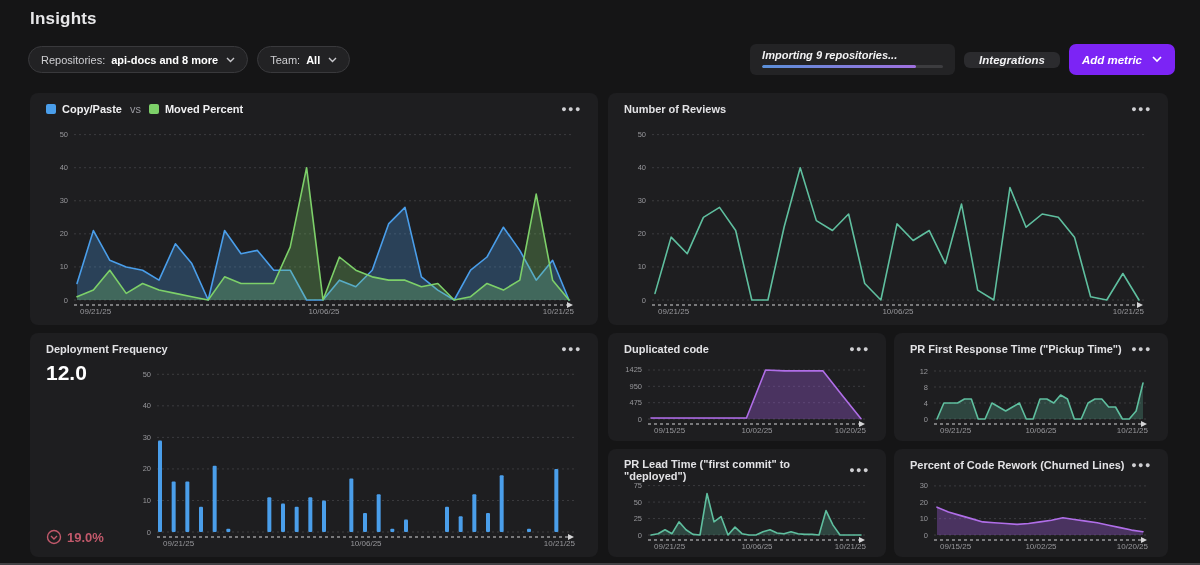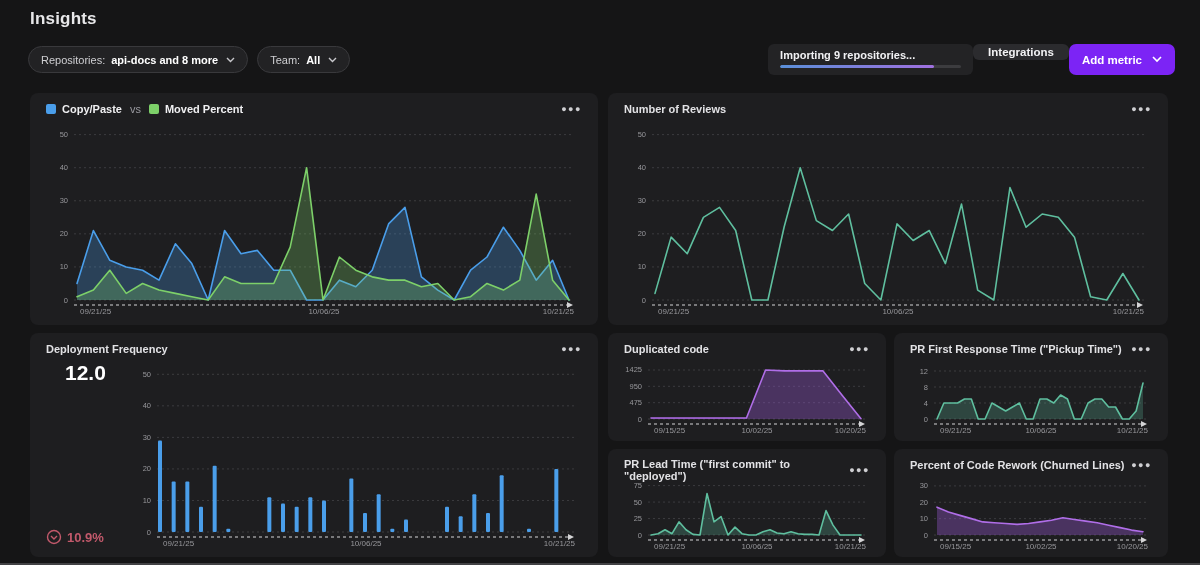--- a/index.html
+++ b/index.html
@@ -29,21 +29,21 @@
   .pill .val { color:#ffffff; font-weight:700; }
   .ws-avatar {
     width:13px; height:13px; border-radius:50%;
     background:radial-gradient(circle at 35% 35%, #a0a0a3, #58585c);
     box-shadow:inset 0 0 0 1px #6a6a6e;
   }
   .chev { display:inline-flex; margin-left:2px; }
   
   .toolbar {
     position:absolute; right:25px; top:44px;
-    display:flex; 
+    display:flex; gap:9px; align-items:center;font-style:italic;
   }
   .import-box {
     width:205px; height:31px; background:#232325; border-radius:6px;
     padding:5px 12px 0 12px;
   }
   .import-label { font-size:11px; font-weight:700; color:#f2f2f4; }
   .progress-track {
     margin-top:4px; height:3px; width:181px; background:#3c3c3f; border-radius:2px;
     overflow:hidden;
   }
@@ -76,21 +76,21 @@
   .legend { display:flex; align-items:center; gap:6px; font-size:11px; }
   .legend .sw { width:10px; height:10px; border-radius:2px; display:inline-block; }
   .legend .lg-label { font-weight:700; color:#f0f0f2; }
   .legend .vs { color:#9a9aa0; font-weight:400; margin:0 2px; }
   .chart { position:absolute; }
   
   .stat-col {
     position:absolute; left:16px; top:28px; bottom:12px; width:72px;
     display:flex; flex-direction:column; justify-content:space-between;
   }
-  .stat-value { font-size:21px; font-weight:700; color:#ffffff;margin-left:19px; }
+  .stat-value { font-size:21px; font-weight:700; color:#ffffff; }
   .stat-delta {
     display:flex; align-items:center; gap:5px;
     font-size:13px; font-weight:700;
   }
   .bottom-strip {
     position:absolute; left:0; right:0; bottom:0; height:2px;
     background:#414144;
   }
 </style>
 </head>
@@ -207,21 +207,21 @@
     <div class="panel-title">Deployment Frequency</div>
     <div class="dots">●●●</div>
   </div>
   <div class="stat-col">
     <div class="stat-value">12.0</div>
     <div class="stat-delta" id="stat-delta" style="color: rgb(194, 89, 107);">
       <svg width="16" height="16">
         <circle cx="8" cy="8" r="6.5" fill="none" stroke="#c2596b" stroke-width="1.4"></circle>
         <polyline points="5,7 8,10 11,7" fill="none" stroke="#c2596b" stroke-width="1.4"></polyline>
       </svg>
-      <span>10.9%</span>
+      <span>19.0%</span>
     </div>
   </div>
   <div class="chart" style="left:95px; top:28px; width:462px; height:188px;"><svg width="462" height="188">
         <line x1="32" y1="171" x2="450" y2="171" stroke="#3c3c3f" stroke-width="1" stroke-dasharray="2 3"></line>
         <text x="26" y="173.5" text-anchor="end" font-size="7.5" fill="#97979b" font-family="Liberation Sans, sans-serif">0</text>
         <line x1="32" y1="139.46153846153845" x2="450" y2="139.46153846153845" stroke="#3c3c3f" stroke-width="1" stroke-dasharray="2 3"></line>
         <text x="26" y="141.96153846153845" text-anchor="end" font-size="7.5" fill="#97979b" font-family="Liberation Sans, sans-serif">10</text>
         <line x1="32" y1="107.92307692307693" x2="450" y2="107.92307692307693" stroke="#3c3c3f" stroke-width="1" stroke-dasharray="2 3"></line>
         <text x="26" y="110.42307692307693" text-anchor="end" font-size="7.5" fill="#97979b" font-family="Liberation Sans, sans-serif">20</text>
         <line x1="32" y1="76.38461538461539" x2="450" y2="76.38461538461539" stroke="#3c3c3f" stroke-width="1" stroke-dasharray="2 3"></line>

